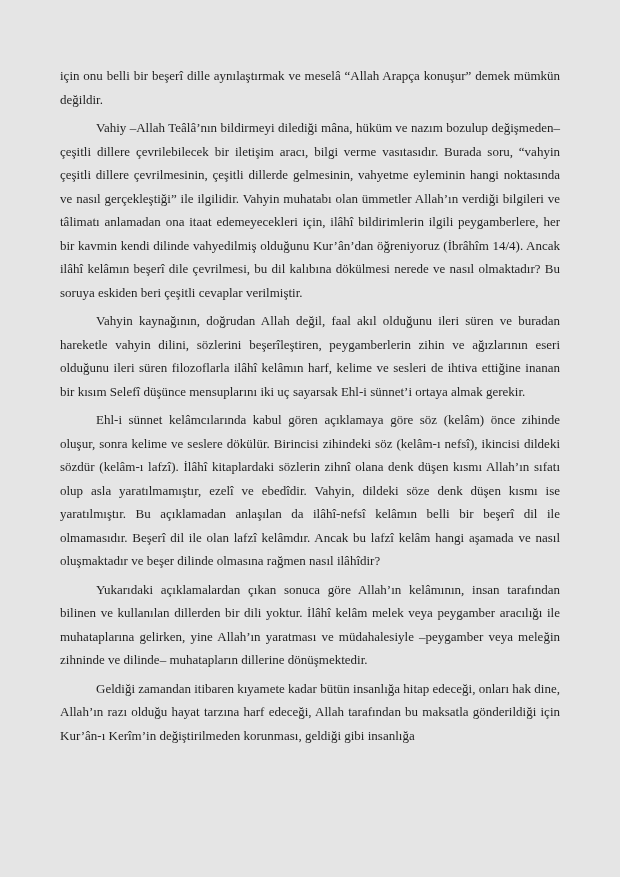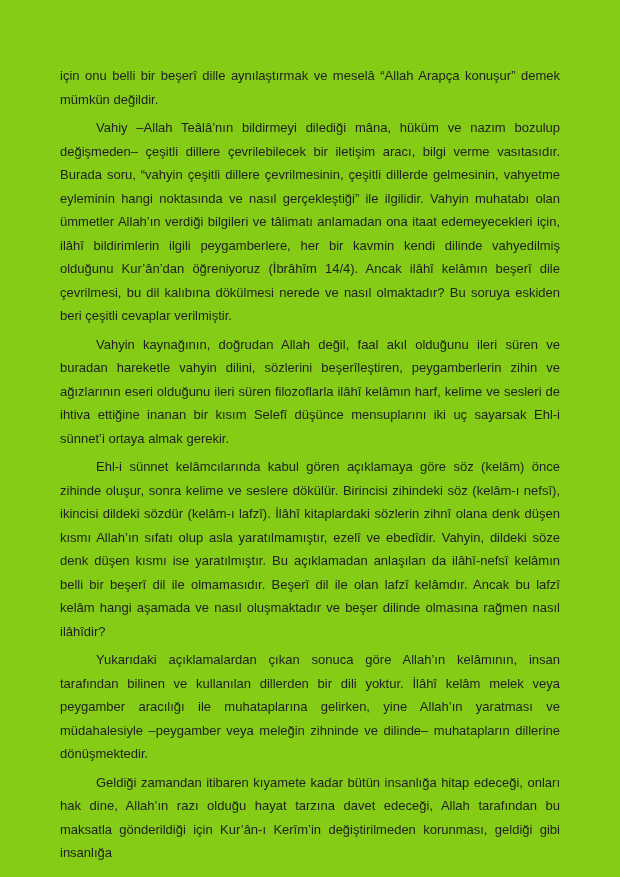--- a/index.html
+++ b/index.html
@@ -5,23 +5,23 @@
   html, body {
     margin: 0;
     padding: 0;
     background: #ffffff;
   }
   .page {
     position: relative;
     width: 620px;
     height: 877px;
     box-sizing: border-box;
-    background: #84cc16;
+    background: #e5e5e5;
     padding: 64px 60px 0 60px;
-    font-family: Liberation Sans, sans-serif;
+    font-family: Liberation Serif, serif;
     color: #1f1f1f;
     overflow: hidden;
   }
   .para {
     margin: 0 0 5px 0;
     font-size: 13px;
     line-height: 23.5px;
     text-align: justify;
     text-indent: 36px;
   }
@@ -55,15 +55,15 @@
 
   <p class="para">Vahiy –Allah Teâlâ’nın bildirmeyi dilediği mâna, hüküm ve nazım bozulup değişmeden– çeşitli dillere çevrilebilecek bir iletişim aracı, bilgi verme vasıtasıdır. Burada soru, “vahyin çeşitli dillere çevrilmesinin, çeşitli dillerde gelmesinin, vahyetme eyleminin hangi noktasında ve nasıl gerçekleştiği” ile ilgilidir. Vahyin muhatabı olan ümmetler Allah’ın verdiği bilgileri ve tâlimatı anlamadan ona itaat edemeyecekleri için, ilâhî bildirimlerin ilgili peygamberlere, her bir kavmin kendi dilinde vahyedilmiş olduğunu Kur’ân’dan öğreniyoruz (İbrâhîm 14/4). Ancak ilâhî kelâmın beşerî dile çevrilmesi, bu dil kalıbına dökülmesi nerede ve nasıl olmaktadır? Bu soruya eskiden beri çeşitli cevaplar verilmiştir.</p>
 
   <p class="para">Vahyin kaynağının, doğrudan Allah değil, faal akıl olduğunu ileri süren ve buradan hareketle vahyin dilini, sözlerini beşerîleştiren, peygamberlerin zihin ve ağızlarının eseri olduğunu ileri süren filozoflarla ilâhî kelâmın harf, kelime ve sesleri de ihtiva ettiğine inanan bir kısım Selefî düşünce mensuplarını iki uç sayarsak Ehl-i sünnet’i ortaya almak gerekir.</p>
 
   <p class="para">Ehl-i sünnet kelâmcılarında kabul gören açıklamaya göre söz (kelâm) önce zihinde oluşur, sonra kelime ve seslere dökülür. Birincisi zihindeki söz (kelâm-ı nefsî), ikincisi dildeki sözdür (kelâm-ı lafzî). İlâhî kitaplardaki sözlerin zihnî olana denk düşen kısmı Allah’ın sıfatı olup asla yaratılmamıştır, ezelî ve ebedîdir. Vahyin, dildeki söze denk düşen kısmı ise yaratılmıştır. Bu açıklamadan anlaşılan da ilâhî-nefsî kelâmın belli bir beşerî dil ile olmamasıdır. Beşerî dil ile olan lafzî kelâmdır. Ancak bu lafzî kelâm hangi aşamada ve nasıl oluşmaktadır ve beşer dilinde olmasına rağmen nasıl ilâhîdir?</p>
 
   <p class="para">Yukarıdaki açıklamalardan çıkan sonuca göre Allah’ın kelâmının, insan tarafından bilinen ve kullanılan dillerden bir dili yoktur. İlâhî kelâm melek veya peygamber aracılığı ile muhataplarına gelirken, yine Allah’ın yaratması ve müdahalesiyle –peygamber veya meleğin zihninde ve dilinde– muhatapların dillerine dönüşmektedir.</p>
 
 
-  <p class="para">Geldiği zamandan itibaren kıyamete kadar bütün insanlığa hitap edeceği, onları hak dine, Allah’ın razı olduğu hayat tarzına davet edeceği, Allah tarafından bu maksatla gönderildiği için Kur’ân-ı Kerîm’in değiştirilmeden korunması, geldiği gibi insanlığa</p>
+  <p class="para">Geldiği zamandan itibaren kıyamete kadar bütün insanlığa hitap edeceği, onları hak dine, Allah’ın razı olduğu hayat tarzına harf edeceği, Allah tarafından bu maksatla gönderildiği için Kur’ân-ı Kerîm’in değiştirilmeden korunması, geldiği gibi insanlığa</p>
 
 </div>
 
 </body></html>

